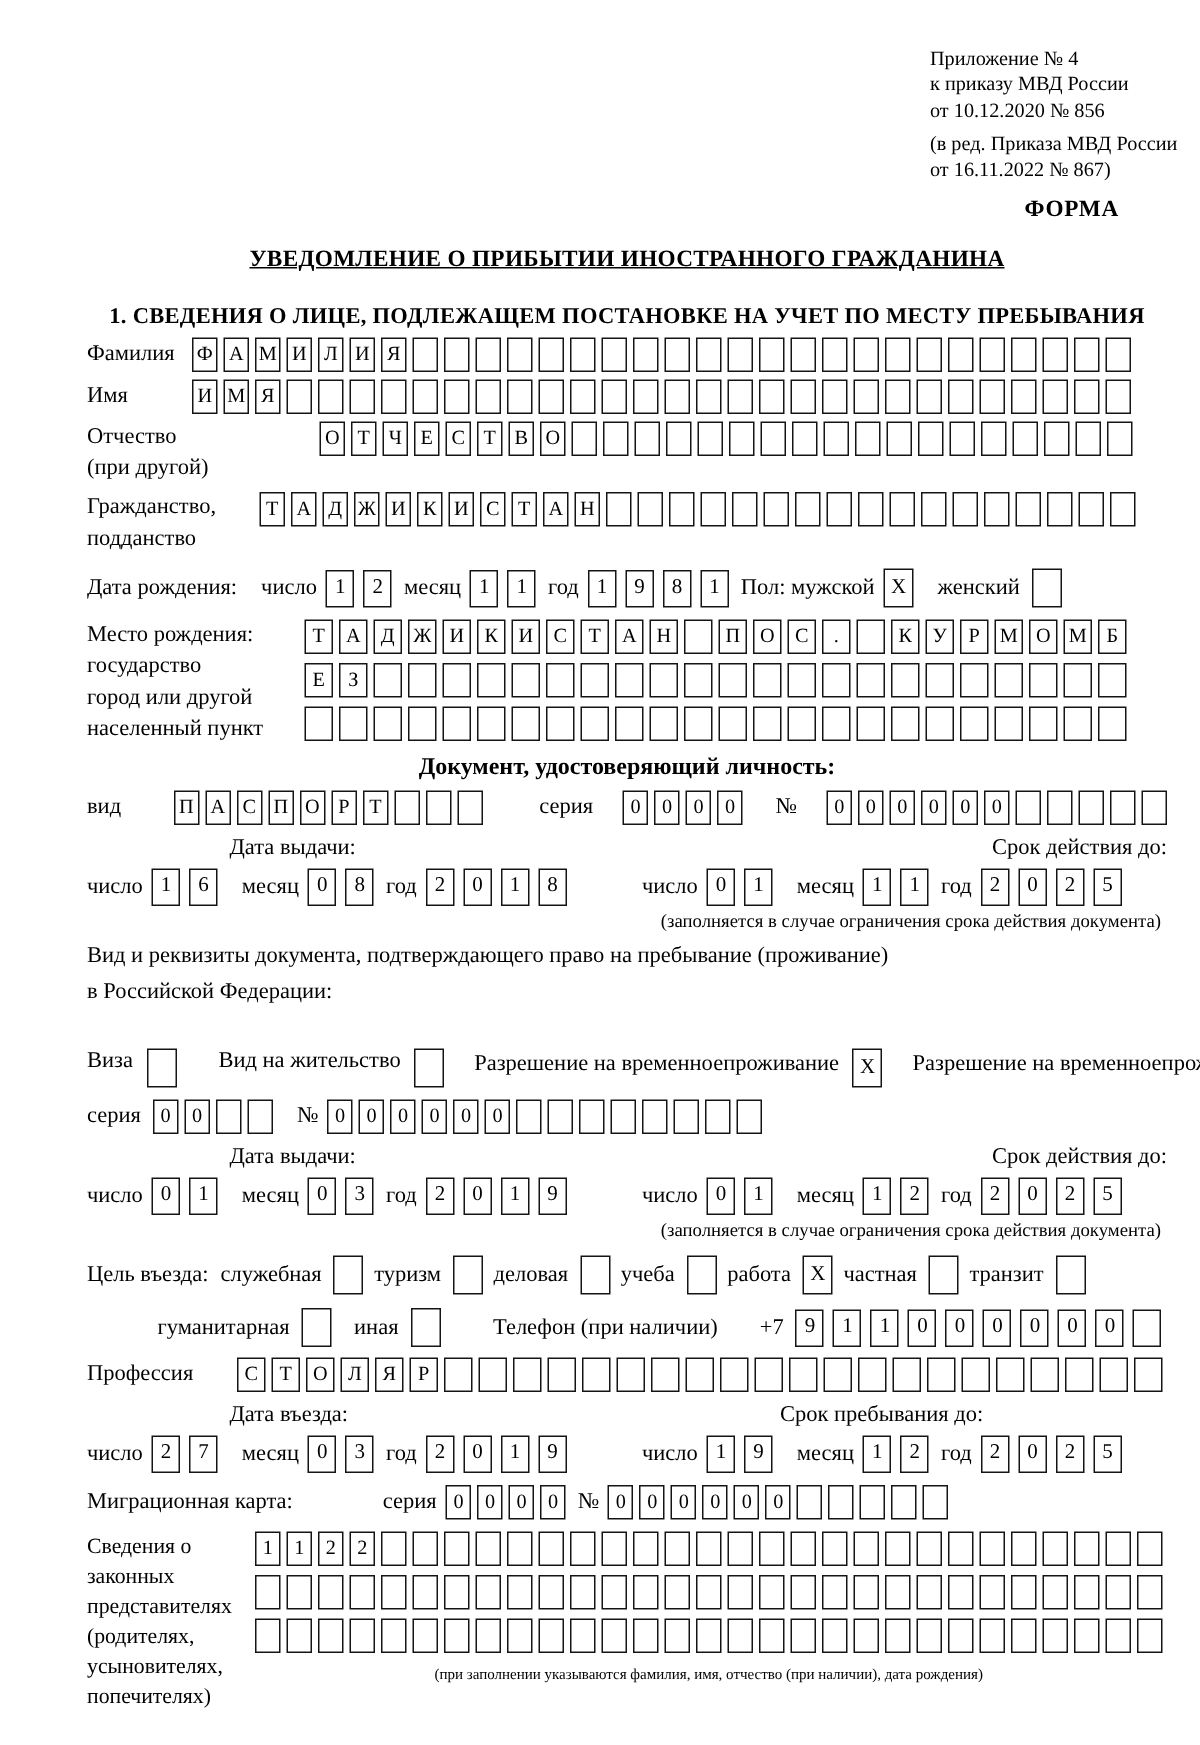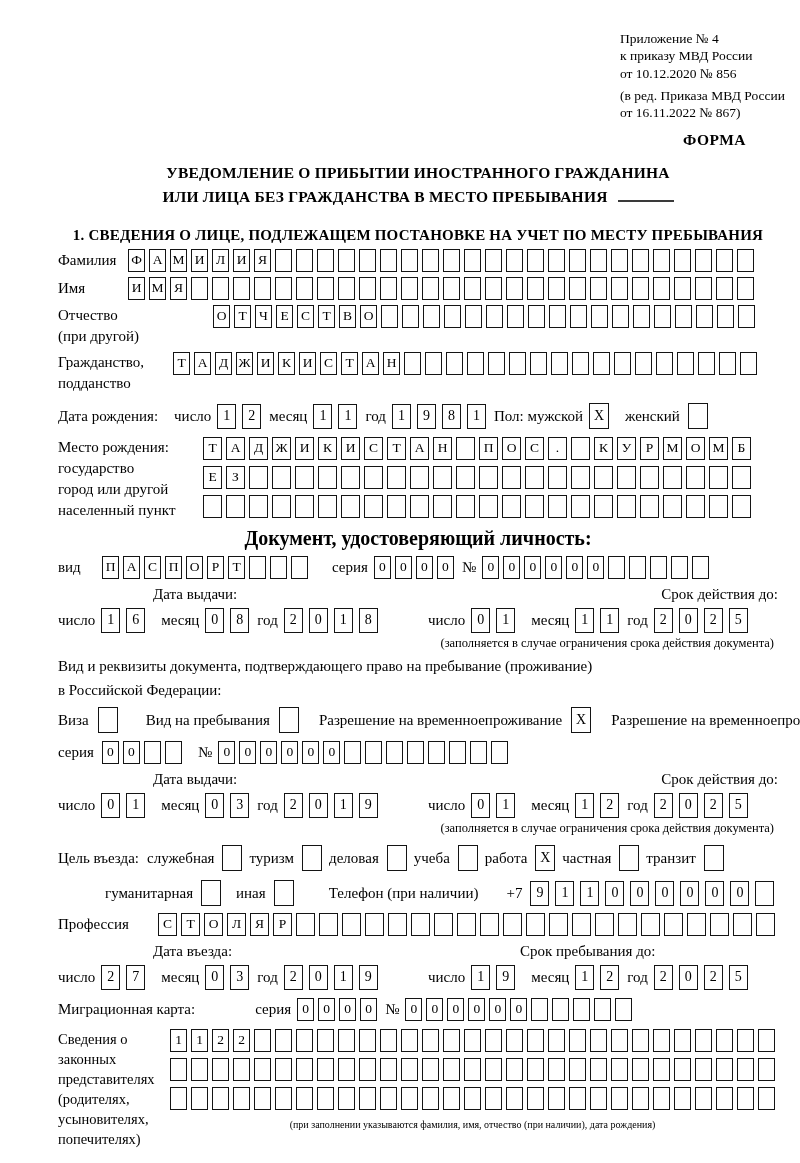--- a/index.html
+++ b/index.html
@@ -3,21 +3,21 @@
 <meta charset="utf-8">
 <style>
   html,body{margin:0;padding:0;background:#fff;}
   body{width:800px;height:1163px;overflow:hidden;color:#000;
        font-family:"Liberation Serif","DejaVu Serif",serif;}
   .page{box-sizing:border-box;width:800px;height:1163px;padding:30px 22px 28px 58px;}
 
   .header-note{margin-left:562px;font-size:13.5px;line-height:1.28;white-space:nowrap;}
   .header-note .gap{margin-top:5px;}
   .form-label{margin-top:10px;text-align:right;padding-right:32px;font-weight:bold;font-size:15.5px;letter-spacing:.5px;}
-  .title{margin-top:12px;text-align:center;font-weight:bold;font-size:15.5px;line-height:1.55;letter-spacing:.2px;}
+  .title{margin-top:12px;text-align:center;font-weight:bold;font-size:15.5px;line-height:1.55;letter-spacing:.2px;text-decoration:underline;}
   .title-underline{display:inline-block;width:56px;border-bottom:2px solid #3a3a3a;height:12px;margin-left:10px;}
   .section-title{margin-top:18px;margin-bottom:4px;text-align:center;font-weight:bold;font-size:15px;letter-spacing:.2px;}
 
   .row{display:flex;align-items:center;margin-top:5px;}
   .row.top{align-items:flex-start;}
   .lbl{font-size:15px;white-space:nowrap;flex:none;}
   .lblcol{display:flex;flex-direction:column;flex:none;font-size:15px;line-height:1.4;white-space:nowrap;}
   .w70{width:70px;}.w155{width:155px;}.w115{width:115px;}.w145{width:145px;}
   .w44{width:44px;}.w100{width:100px;}.w112{width:112px;}
   .mr6{margin-right:6px;}.mr8{margin-right:8px;}.ml16{margin-left:16px;}.ml8{margin-left:8px;}
@@ -25,35 +25,35 @@
 
   .cells{display:inline-flex;gap:4px;flex:none;}
   .cell{box-sizing:border-box;flex:none;width:17px;height:23px;border:1.6px solid #141414;
         font-size:13.5px;line-height:20px;text-align:center;}
   .cells.wide .cell{width:19px;}
   .cells.lg{gap:6px;}
   .cells.lg .cell{width:19px;height:25px;line-height:22px;font-size:14px;}
   .cells.box .cell{width:20px;height:26px;line-height:23px;font-size:14px;}
 
   .stackrows{display:flex;flex-direction:column;gap:6px;}
-  .doc-heading{margin-top:6px;text-align:center;font-weight:bold;font-size:20px;}
+  .doc-heading{margin-top:6px;text-align:center;font-weight:bold;font-size:16px;}
 
   .datecols{display:flex;margin-top:7px;}
   .dc-left{width:370px;flex:none;}
   .dc-right{flex:1;}
   .dc-head{font-size:15px;white-space:nowrap;}
   .ml95{margin-left:95px;}.ml130{margin-left:120px;text-align:right;}.ml92{margin-left:92px;}
   .dc-row{display:flex;align-items:center;margin-top:5px;}
   .dc-row .lbl{margin-right:6px;}
   .dc-row .cells{margin-right:8px;}
   .limit-note{margin-top:3px;text-align:right;font-size:12.5px;padding-right:4px;}
 
   .plain{font-size:15px;margin-top:7px;}
   .opts{display:flex;align-items:flex-start;margin-top:8px;gap:12px;}
-  .opt{display:flex;align-items:center;gap:9px;}
+  .opt{display:flex;align-items:flex-start;gap:9px;margin-top:21px;}
   .opt-lines{display:flex;flex-direction:row;text-align:center;font-size:15px;line-height:1.35;white-space:nowrap;}
 
   .purpose-row{display:flex;align-items:center;margin-top:9px;gap:7px;}
   .purpose-row .lbl{margin-right:1px;}
 
   .reps{display:flex;align-items:flex-start;margin-top:8px;}
   .reps .lblcol{font-size:14.5px;line-height:1.38;}
   .reps-right{display:flex;flex-direction:column;}
   .reps-grid{display:flex;flex-direction:column;gap:6px;}
   .reps-note{margin-top:9px;font-size:10px;text-align:center;white-space:nowrap;}
@@ -68,23 +68,20 @@
     <div>к приказу МВД России</div>
     <div>от 10.12.2020 № 856</div>
     <div class="gap">(в ред. Приказа МВД России</div>
     <div>от 16.11.2022 № 867)</div>
   </div>
 
   <div class="form-label">ФОРМА</div>
 
   <div class="title">
     <div>УВЕДОМЛЕНИЕ О ПРИБЫТИИ ИНОСТРАННОГО ГРАЖДАНИНА</div>
-    <div>
-      <span>ИЛИ ЛИЦА БЕЗ ГРАЖДАНСТВА В МЕСТО ПРЕБЫВАНИЯ</span><span class="title-underline"></span>
-    </div>
   </div>
 
   <div class="section-title">1. СВЕДЕНИЯ О ЛИЦЕ, ПОДЛЕЖАЩЕМ ПОСТАНОВКЕ НА УЧЕТ ПО МЕСТУ ПРЕБЫВАНИЯ</div>
 
   <div class="row">
     <span class="lbl w70">Фамилия</span>
     <span class="cells">
         <span class="cell">Ф</span>
         <span class="cell">А</span>
         <span class="cell">М</span>
@@ -339,21 +336,21 @@
           <span class="cell"></span>
           <span class="cell"></span>
           <span class="cell"></span>
           <span class="cell"></span>
         </span>
     </span>
   </div>
 
   <div class="doc-heading">Документ, удостоверяющий личность:</div>
 
-  <div class="row" style="margin-top:6px;">
+  <div class="row" style="margin-top:6px;justify-content:space-between;">
     <span class="lbl w44">вид</span>
     <span class="cells mr8">
         <span class="cell">П</span>
         <span class="cell">А</span>
         <span class="cell">С</span>
         <span class="cell">П</span>
         <span class="cell">О</span>
         <span class="cell">Р</span>
         <span class="cell">Т</span>
         <span class="cell"></span>
@@ -435,21 +432,21 @@
   <div class="plain">в Российской Федерации:</div>
 
   <div class="opts">
     <span class="opt">
       <span class="lbl">Виза</span>
       <span class="cells box">
           <span class="cell"></span>
         </span>
     </span>
     <span class="opt ml16">
-      <span class="lbl">Вид на пребывания</span>
+      <span class="lbl">Вид на жительство</span>
       <span class="cells box">
           <span class="cell"></span>
         </span>
     </span>
     <span class="opt ml8">
       <span class="opt-lines">
         <span>Разрешение на временное</span>
         <span>проживание</span>
       </span>
       <span class="cells box">

